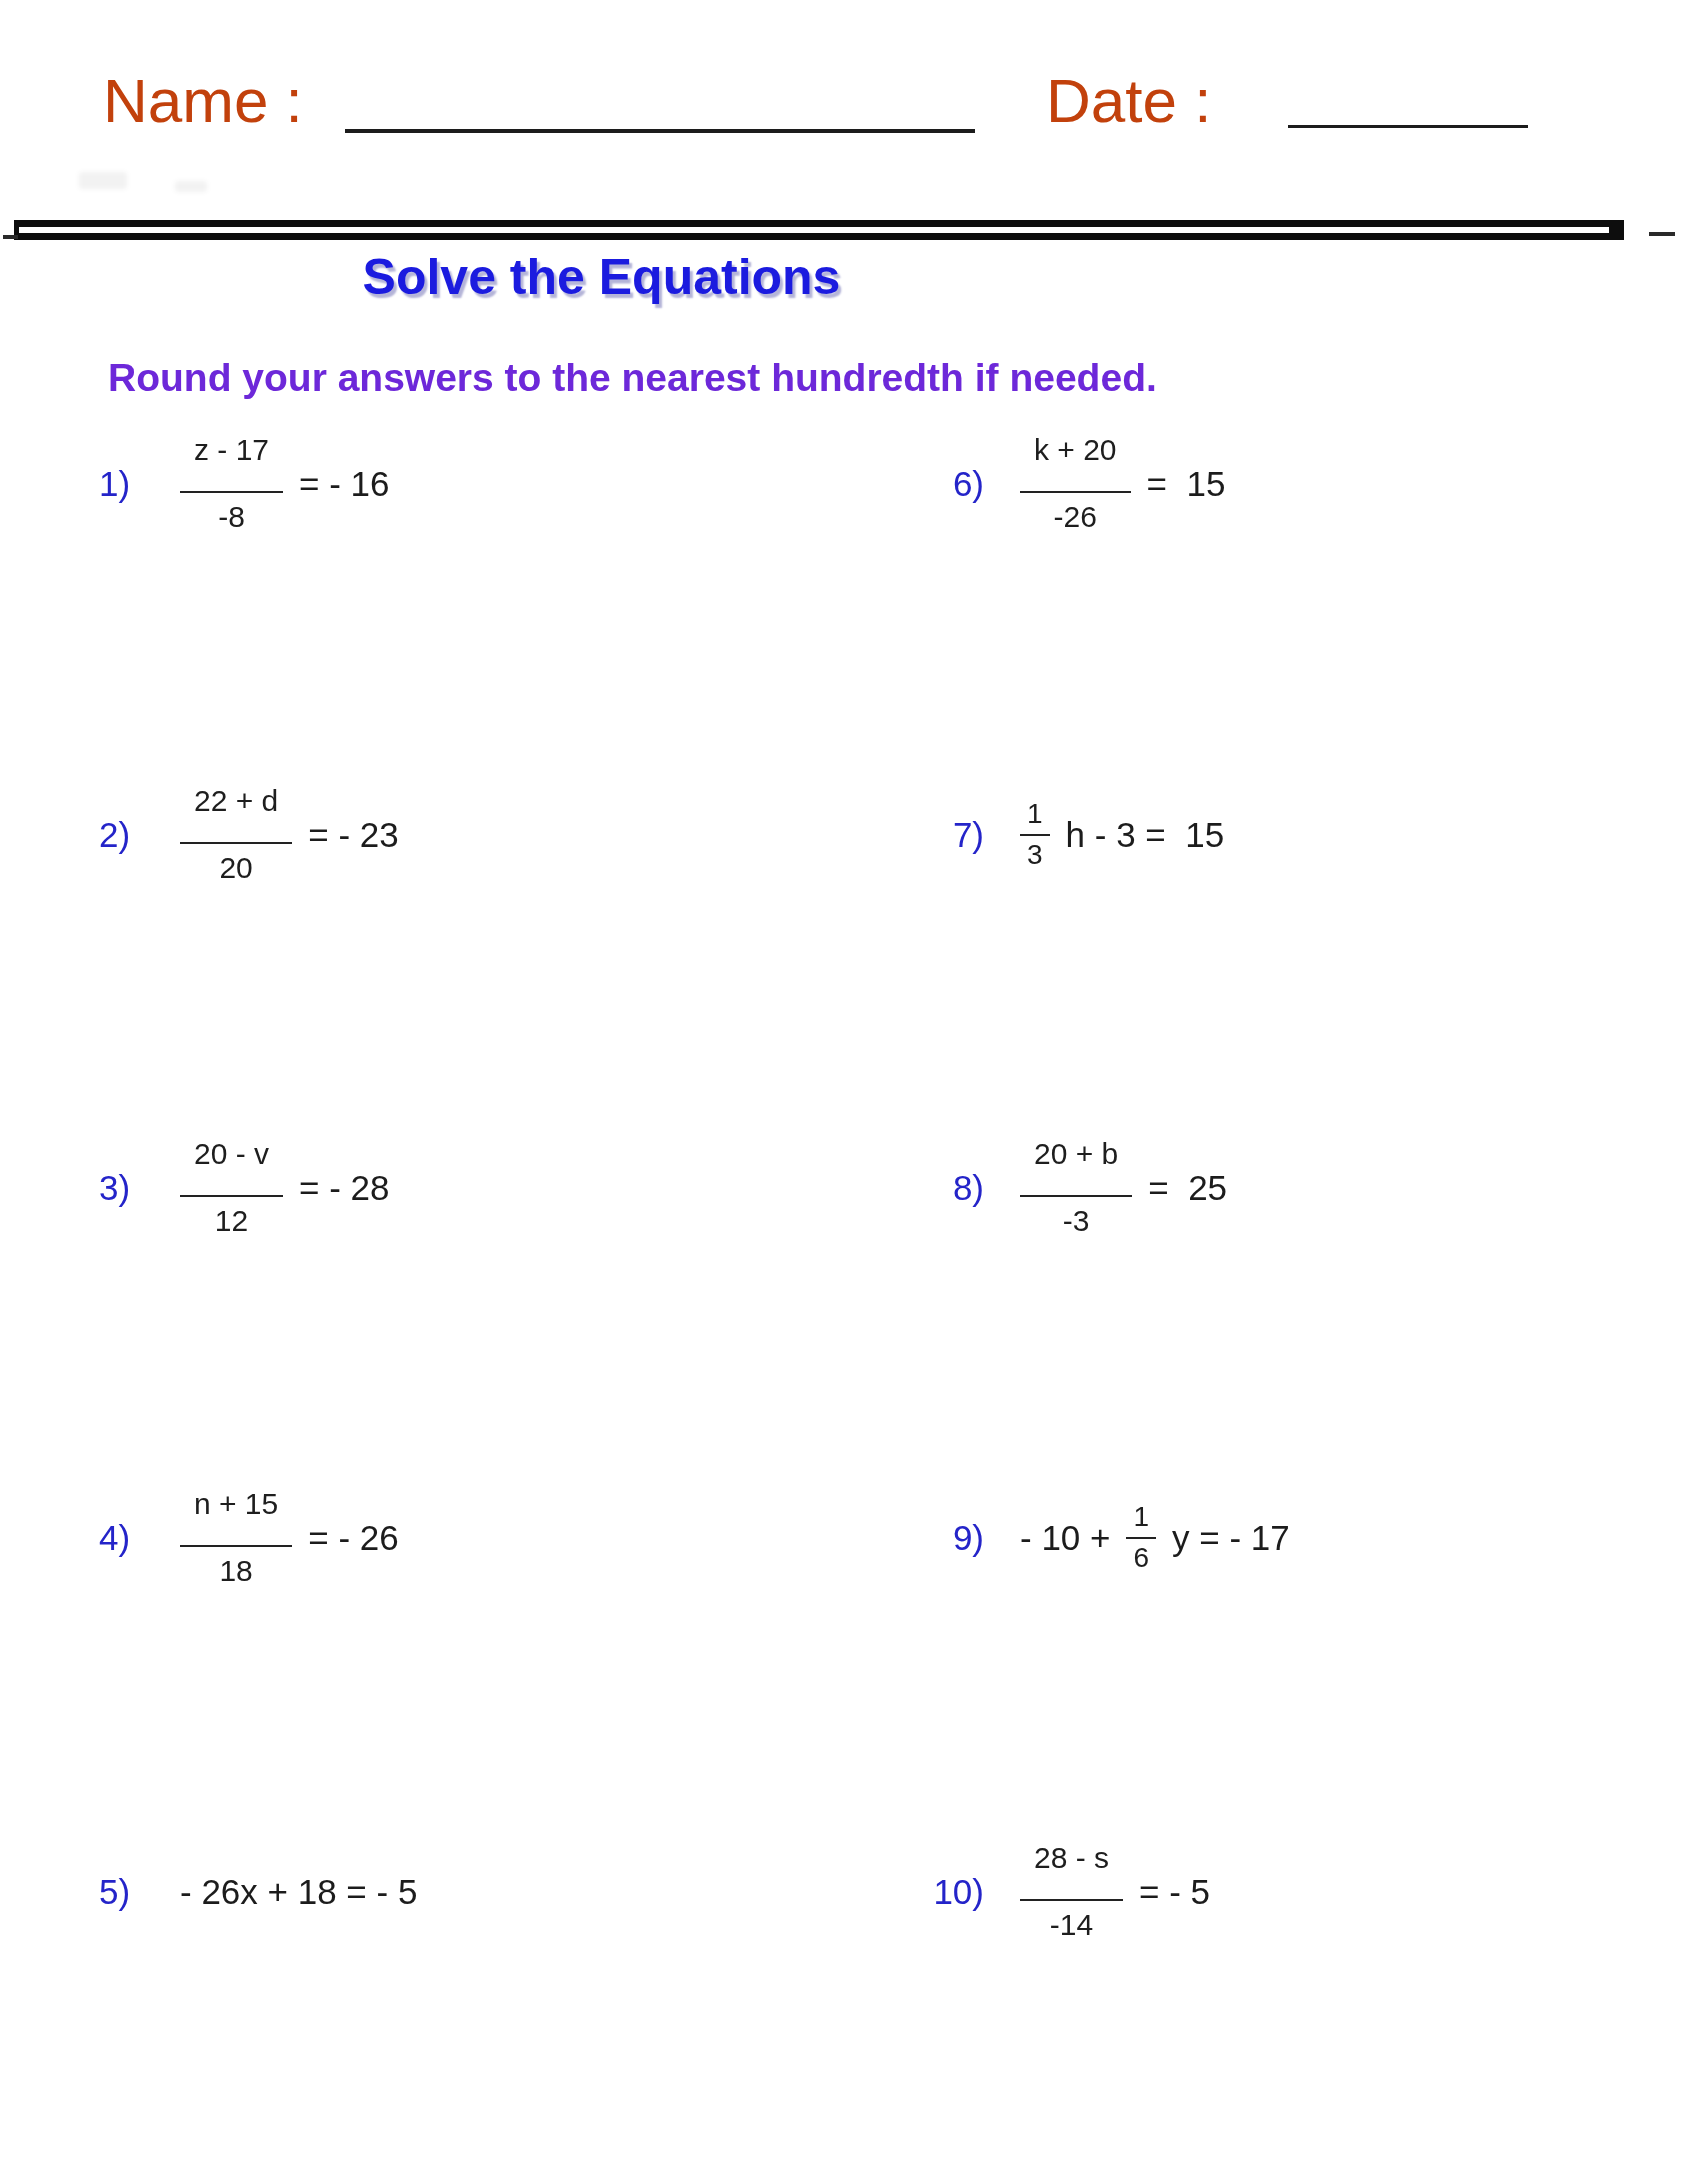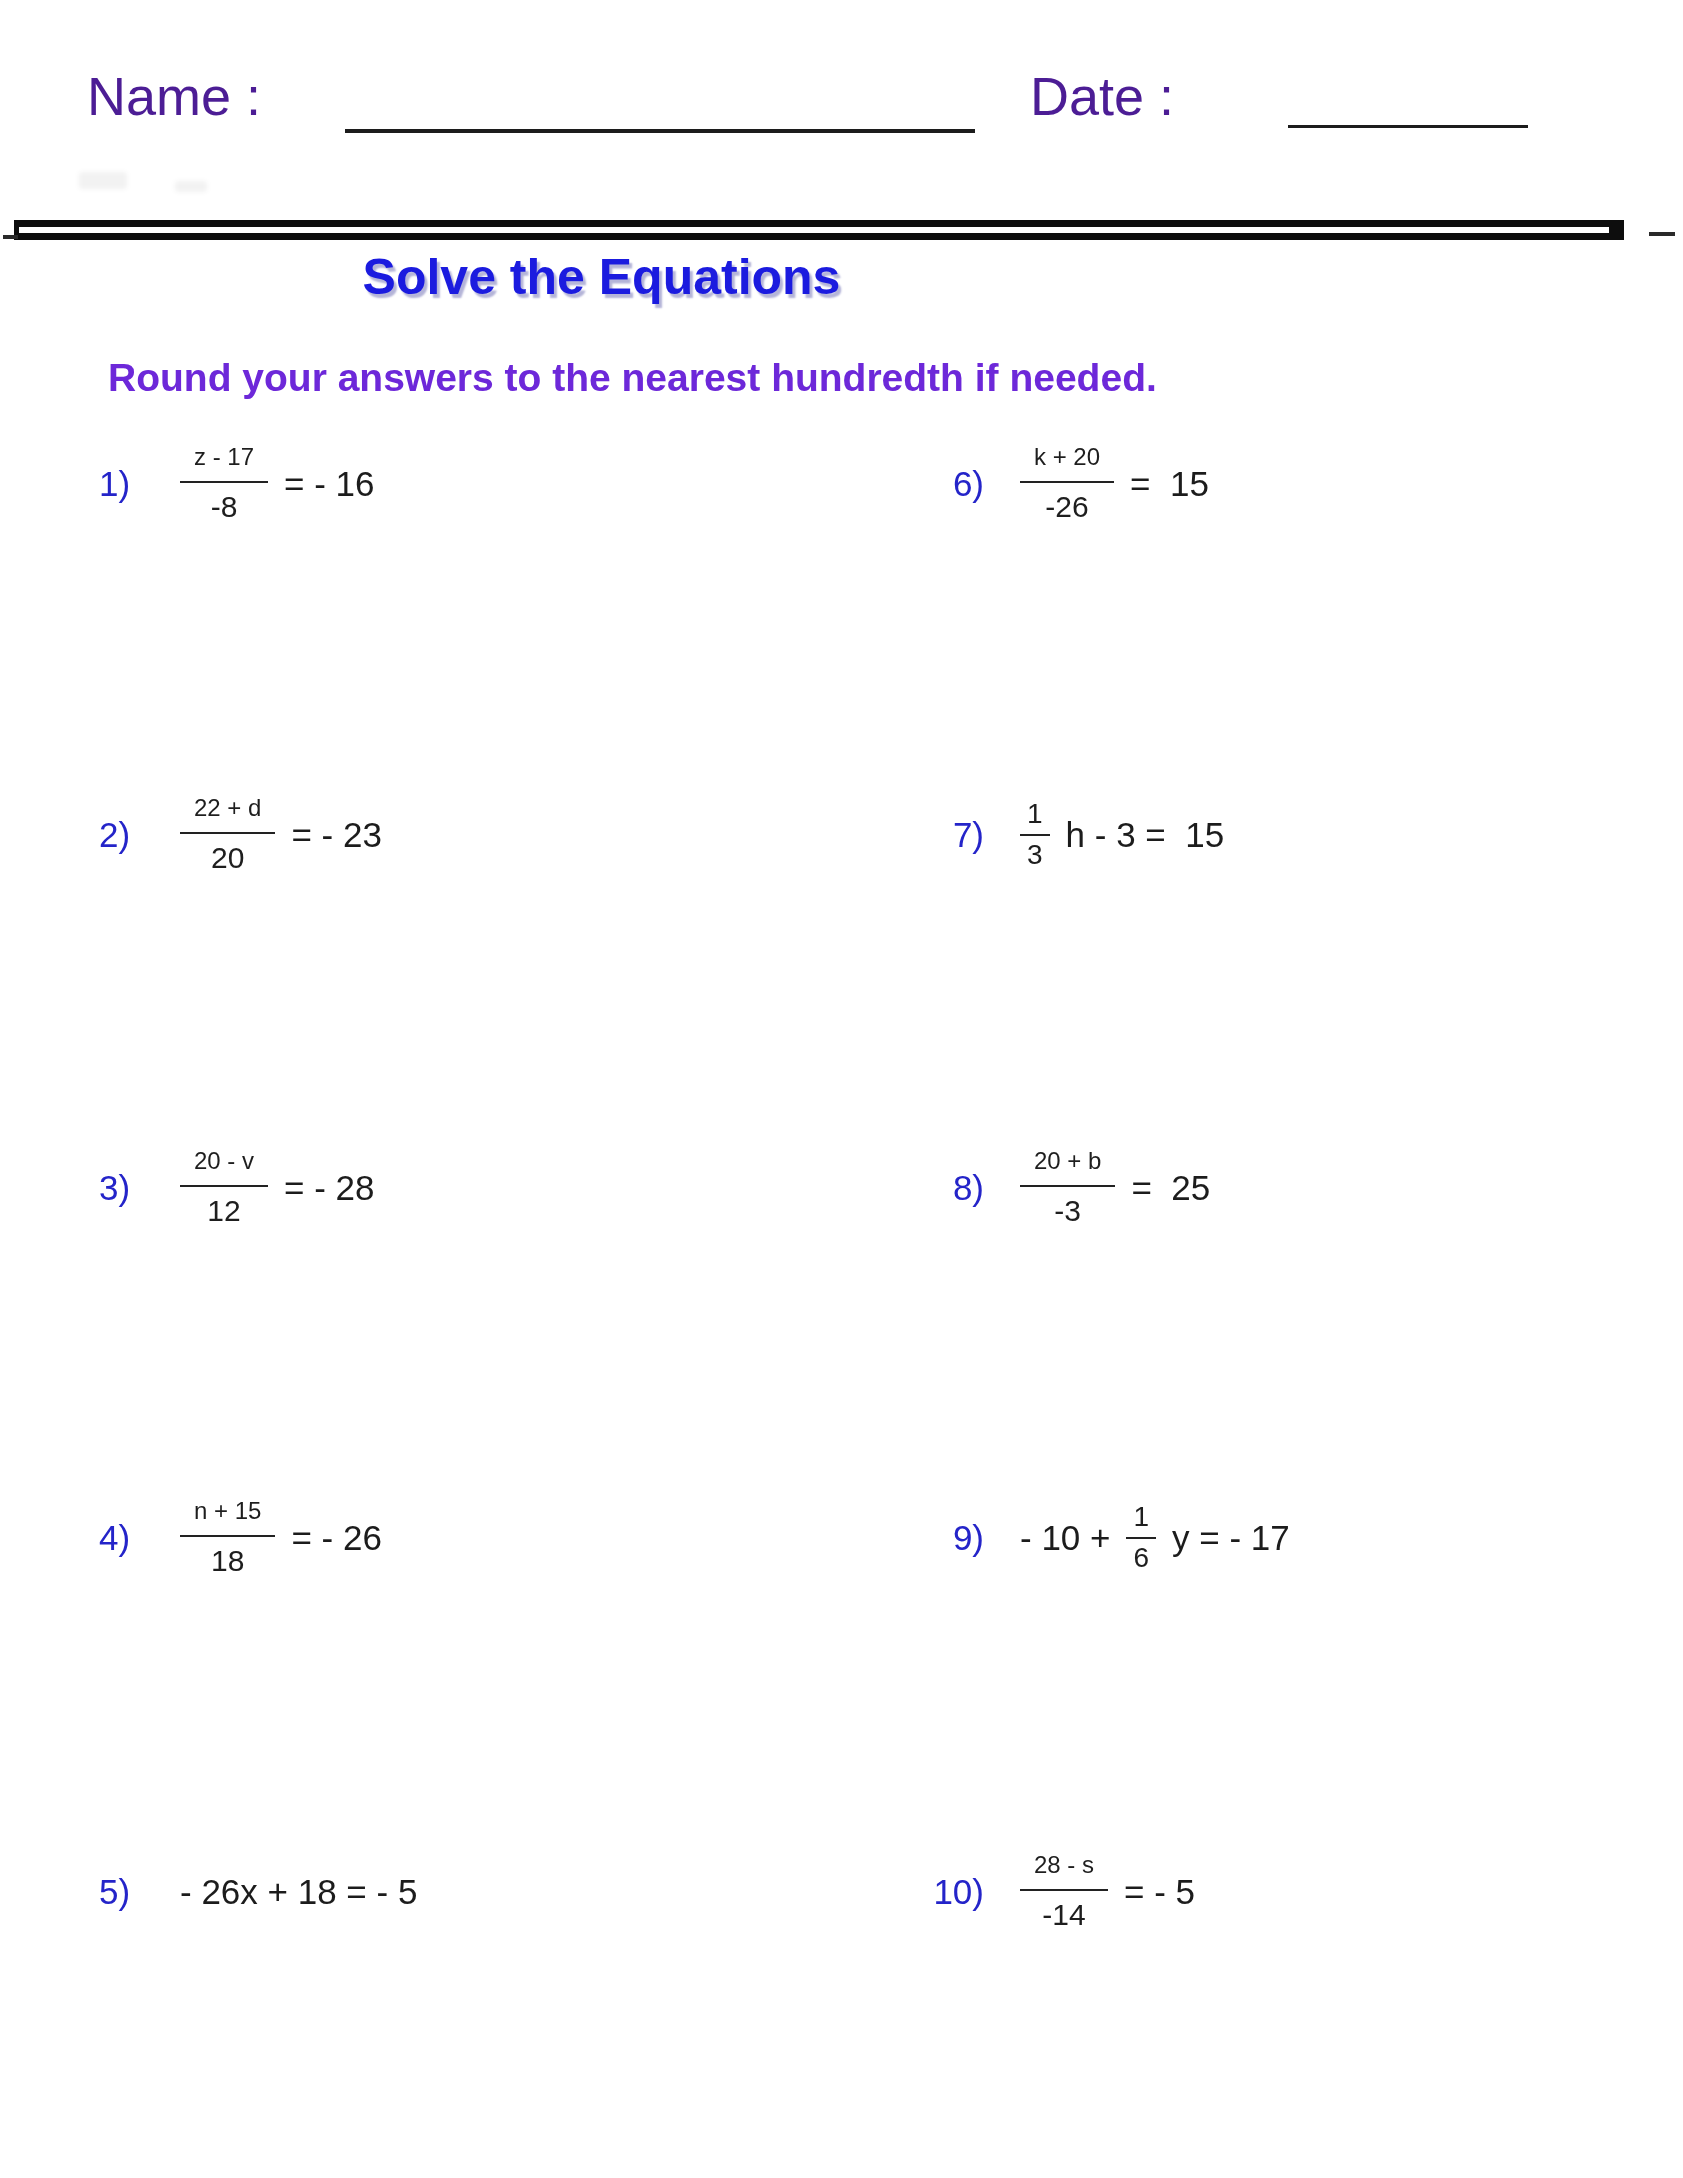--- a/index.html
+++ b/index.html
@@ -5,21 +5,21 @@
   html,body{margin:0;padding:0;background:#e8e8e8;}
   .sheet{
     position:relative;
     width:1683px;height:2178px;
     background:#ffffff;
     font-family:"Liberation Sans","DejaVu Sans",sans-serif;
     color:var(--ink,#1e1e1e);
     overflow:hidden;
   }
   
-  .hdr-label{position:absolute;font-size:54px;color:#4c1d95;}
+  .hdr-label{position:absolute;font-size:62px;color:#c2410c;margin-left:16px;}
   .name-label{left:87px;top:65px;}
   .date-label{left:1030px;top:65px;}
   .write-line{position:absolute;height:4px;background:#1c1c1c;}
   .name-line{left:345px;top:129px;width:630px;}
   .date-line{left:1288px;top:125px;width:240px;height:3px;}
   .ghost{position:absolute;background:rgba(40,40,40,0.06);filter:blur(2px);border-radius:3px;}
   .ghost-1{left:79px;top:172px;width:48px;height:17px;}
   .ghost-2{left:175px;top:181px;width:32px;height:11px;}
   
   .rule{position:absolute;left:14px;top:220px;width:1610px;height:20px;background:#0d0d0d;}
@@ -45,21 +45,21 @@
   .col-right{left:919px;}
   .pnum{
     font-size:35px;color:var(--num-blue,#2424c9);
     flex:0 0 auto;
   }
   .col-left .pnum{width:55px;margin-right:26px;text-align:left;}
   .col-right .pnum{width:65px;margin-right:36px;text-align:right;}
   .equation{display:inline-flex;align-items:center;gap:16px;}
   .eq-text{font-size:35px;color:#1c1c1c;white-space:pre;}
   .frac{display:inline-flex;flex-direction:column;align-items:center;}
-  .frac .fnum{font-size:24px;padding:0 14px 10px 14px;border-bottom:2px solid #222222;white-space:pre;}
+  .frac .fnum{font-size:30px;padding:0 14px 24px 14px;border-bottom:2px solid #222222;white-space:pre;}
   .frac .fden{font-size:30px;padding-top:7px;white-space:pre;}
   .sfrac .fnum{font-size:28px;padding:0 7px 4px 7px;border-bottom:2px solid #222222;}
   .sfrac .fden{font-size:28px;padding-top:3px;}
 </style>
 </head>
 <body>
 
 <div class="sheet" style="--title-blue: #1b1bdf; --num-blue: #2424c9; --ink: #1e1e1e;">
 
   <div class="hdr-label name-label">Name :</div>

